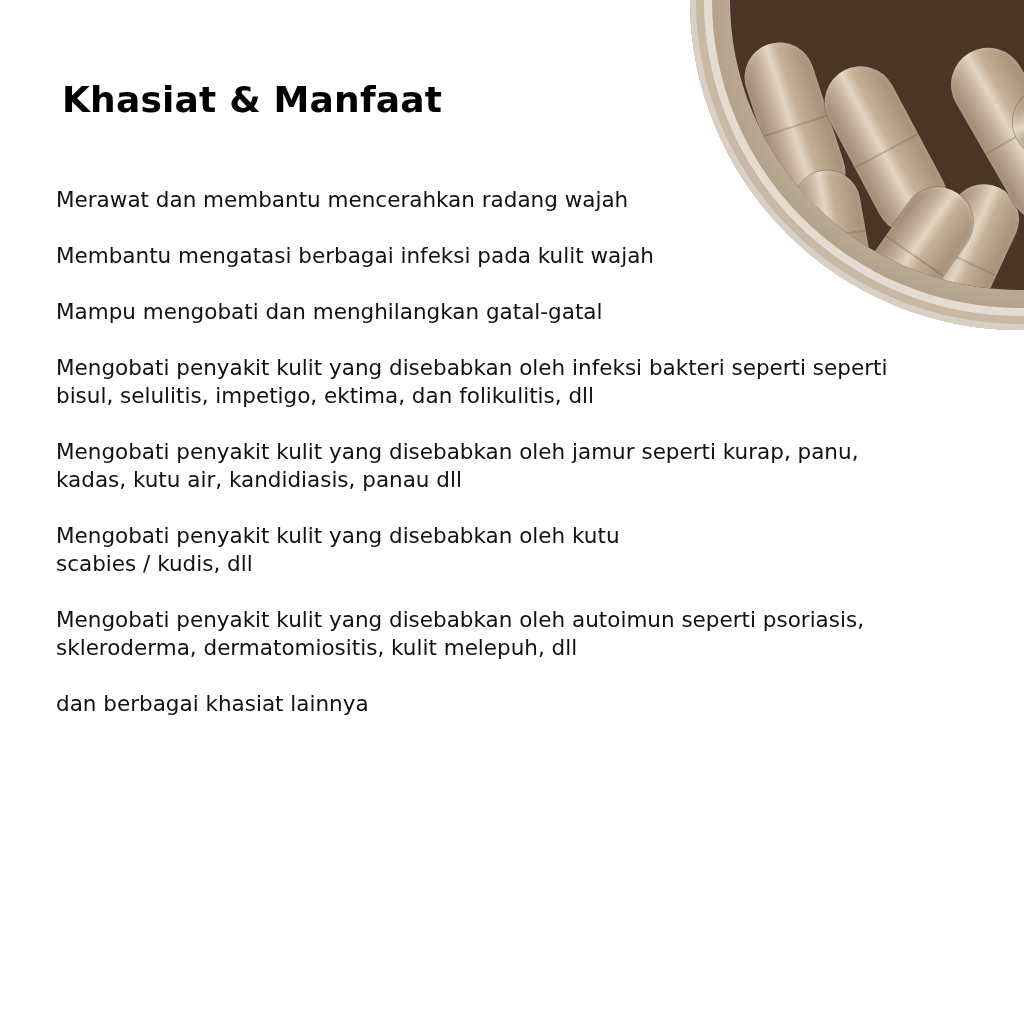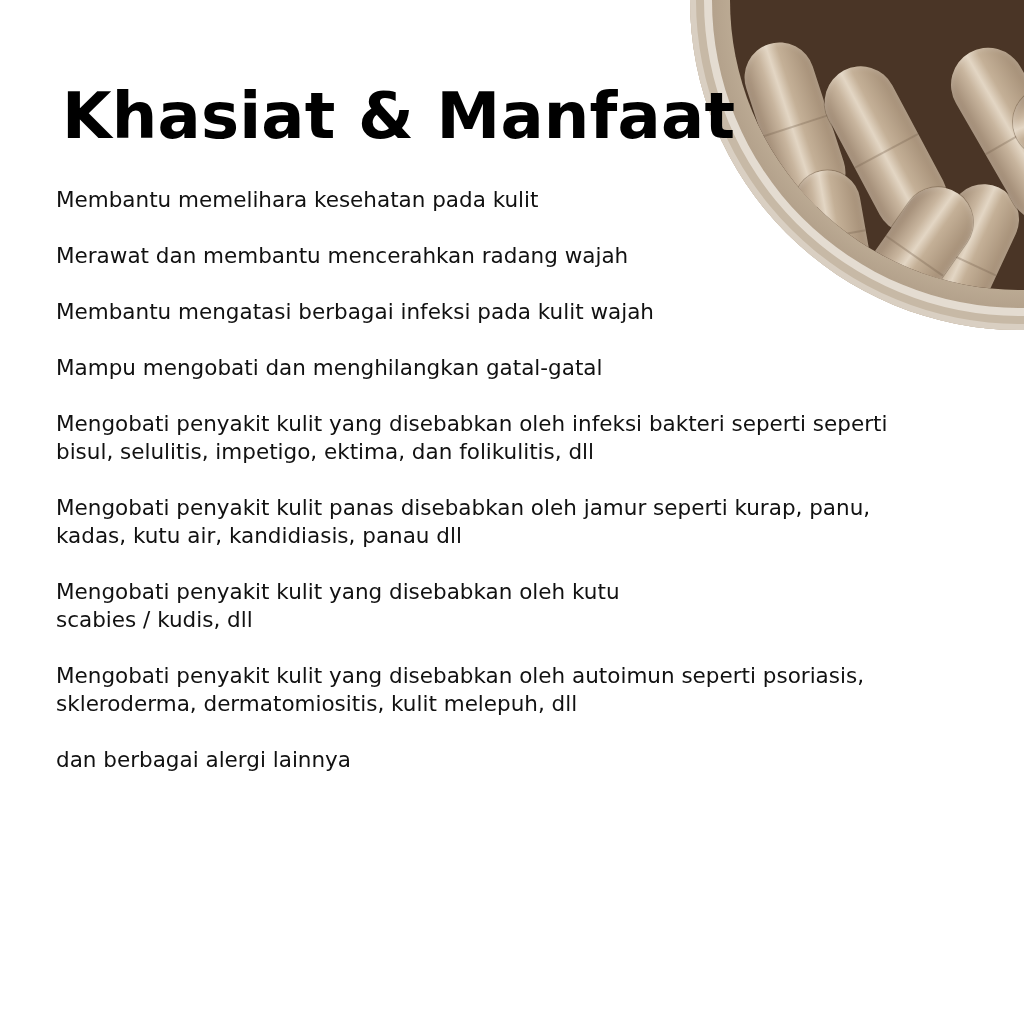--- a/index.html
+++ b/index.html
@@ -51,21 +51,21 @@
       height: 2px;
       background: rgba(120,100,80,0.35);
     }
     .title {
       position: absolute;
       left: 62px;
       top: 78px;
       margin: 0;
       font-family: "DejaVu Sans", sans-serif;
       font-weight: bold;
-      font-size: 64px;
+      font-size: 36px;
       letter-spacing: 0.2px;
       color: #000000;
       line-height: 1.2;
       white-space: nowrap;
     }
     .benefits {
       position: absolute;
       left: 56px;
       top: 186px;
       width: 930px;
@@ -95,26 +95,25 @@
     <div class="capsule" style="left:300px; top:520px; width:70px; height:190px; transform:rotate(80deg);"></div>
 
     <div class="capsule" style="left:330px; top:310px; width:70px; height:170px; transform:rotate(70deg);"></div>
     <div class="capsule" style="left:70px; top:460px; width:66px; height:130px; transform:rotate(-10deg);"></div>
   </div>
 </div>
 
 <h1 class="title">Khasiat &amp; Manfaat</h1>
 
 <ul class="benefits">
-  <li class="benefit">Membantu memelihara kesehatan pada kulit</li>
   <li class="benefit">Merawat dan membantu mencerahkan radang wajah</li>
   <li class="benefit">Membantu mengatasi berbagai infeksi pada kulit wajah</li>
   <li class="benefit">Mampu mengobati dan menghilangkan gatal-gatal</li>
   <li class="benefit">Mengobati penyakit kulit yang disebabkan oleh infeksi bakteri seperti seperti
 bisul, selulitis, impetigo, ektima, dan folikulitis, dll</li>
-  <li class="benefit">Mengobati penyakit kulit panas disebabkan oleh jamur seperti kurap, panu,
+  <li class="benefit">Mengobati penyakit kulit yang disebabkan oleh jamur seperti kurap, panu,
 kadas, kutu air, kandidiasis, panau dll</li>
   <li class="benefit">Mengobati penyakit kulit yang disebabkan oleh kutu
 scabies / kudis, dll</li>
   <li class="benefit">Mengobati penyakit kulit yang disebabkan oleh autoimun seperti psoriasis,
 skleroderma, dermatomiositis, kulit melepuh, dll</li>
-  <li class="benefit">dan berbagai alergi lainnya</li>
+  <li class="benefit">dan berbagai khasiat lainnya</li>
 </ul>
 
 </body></html>

